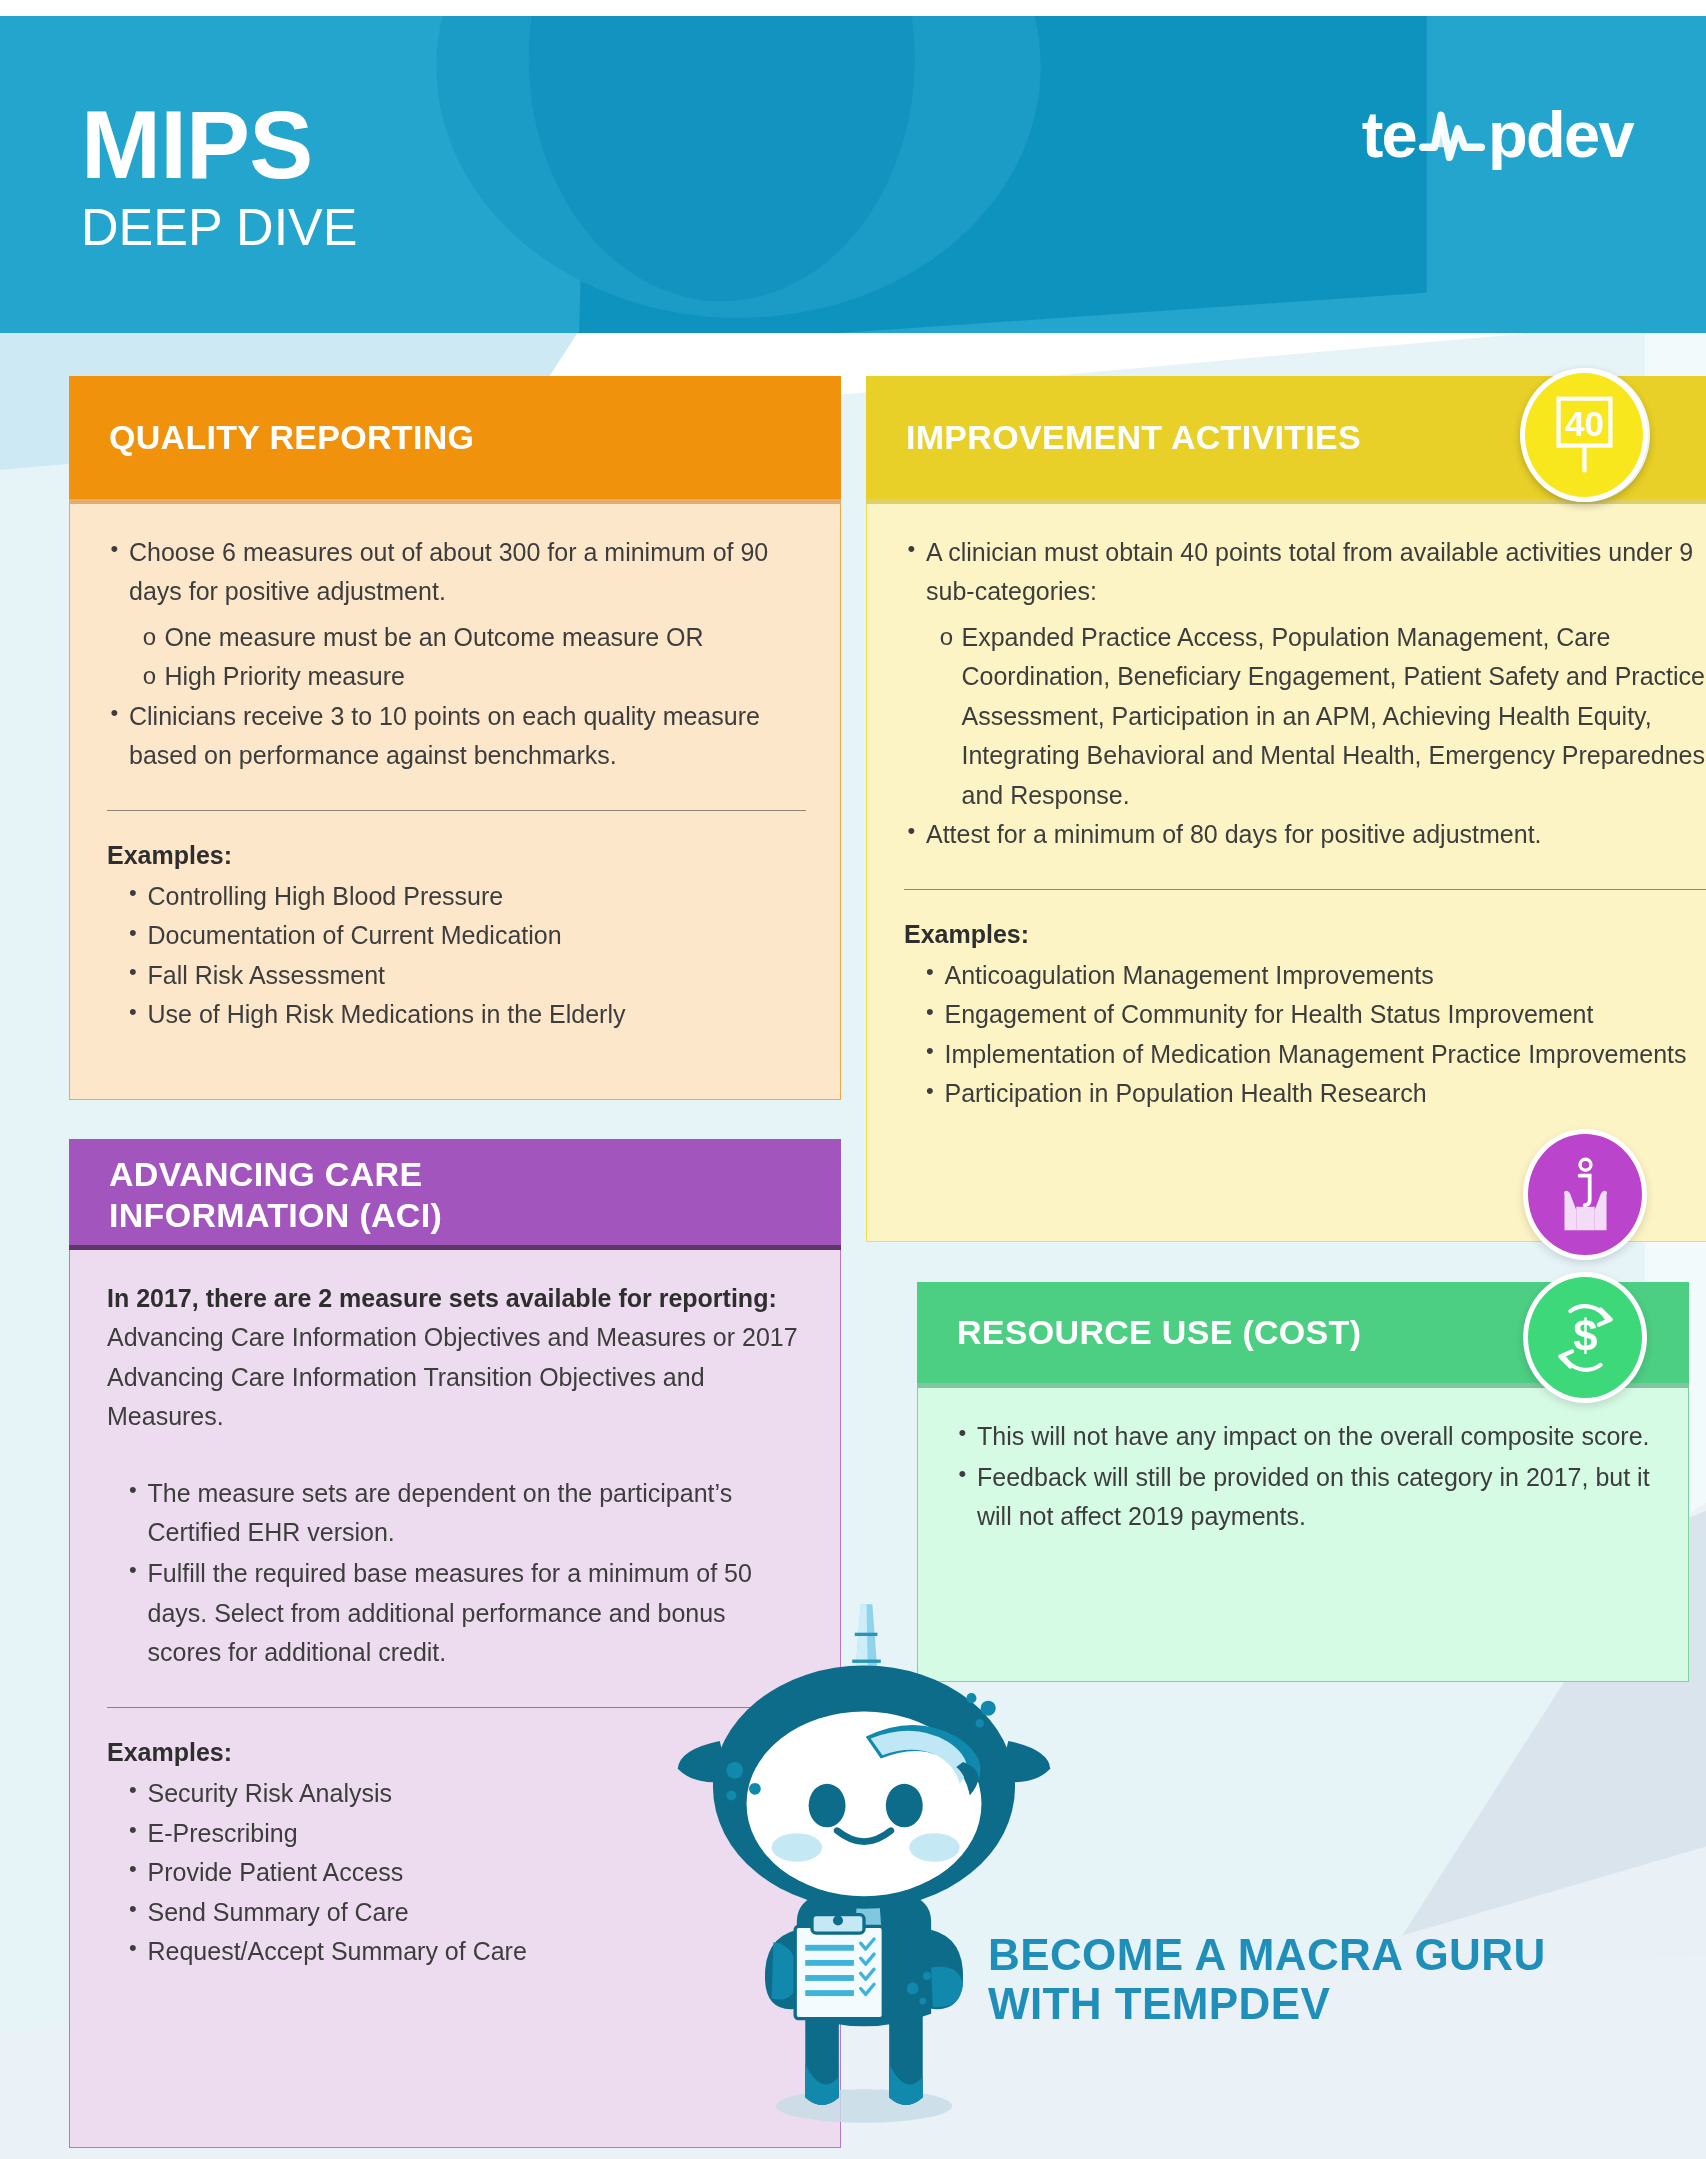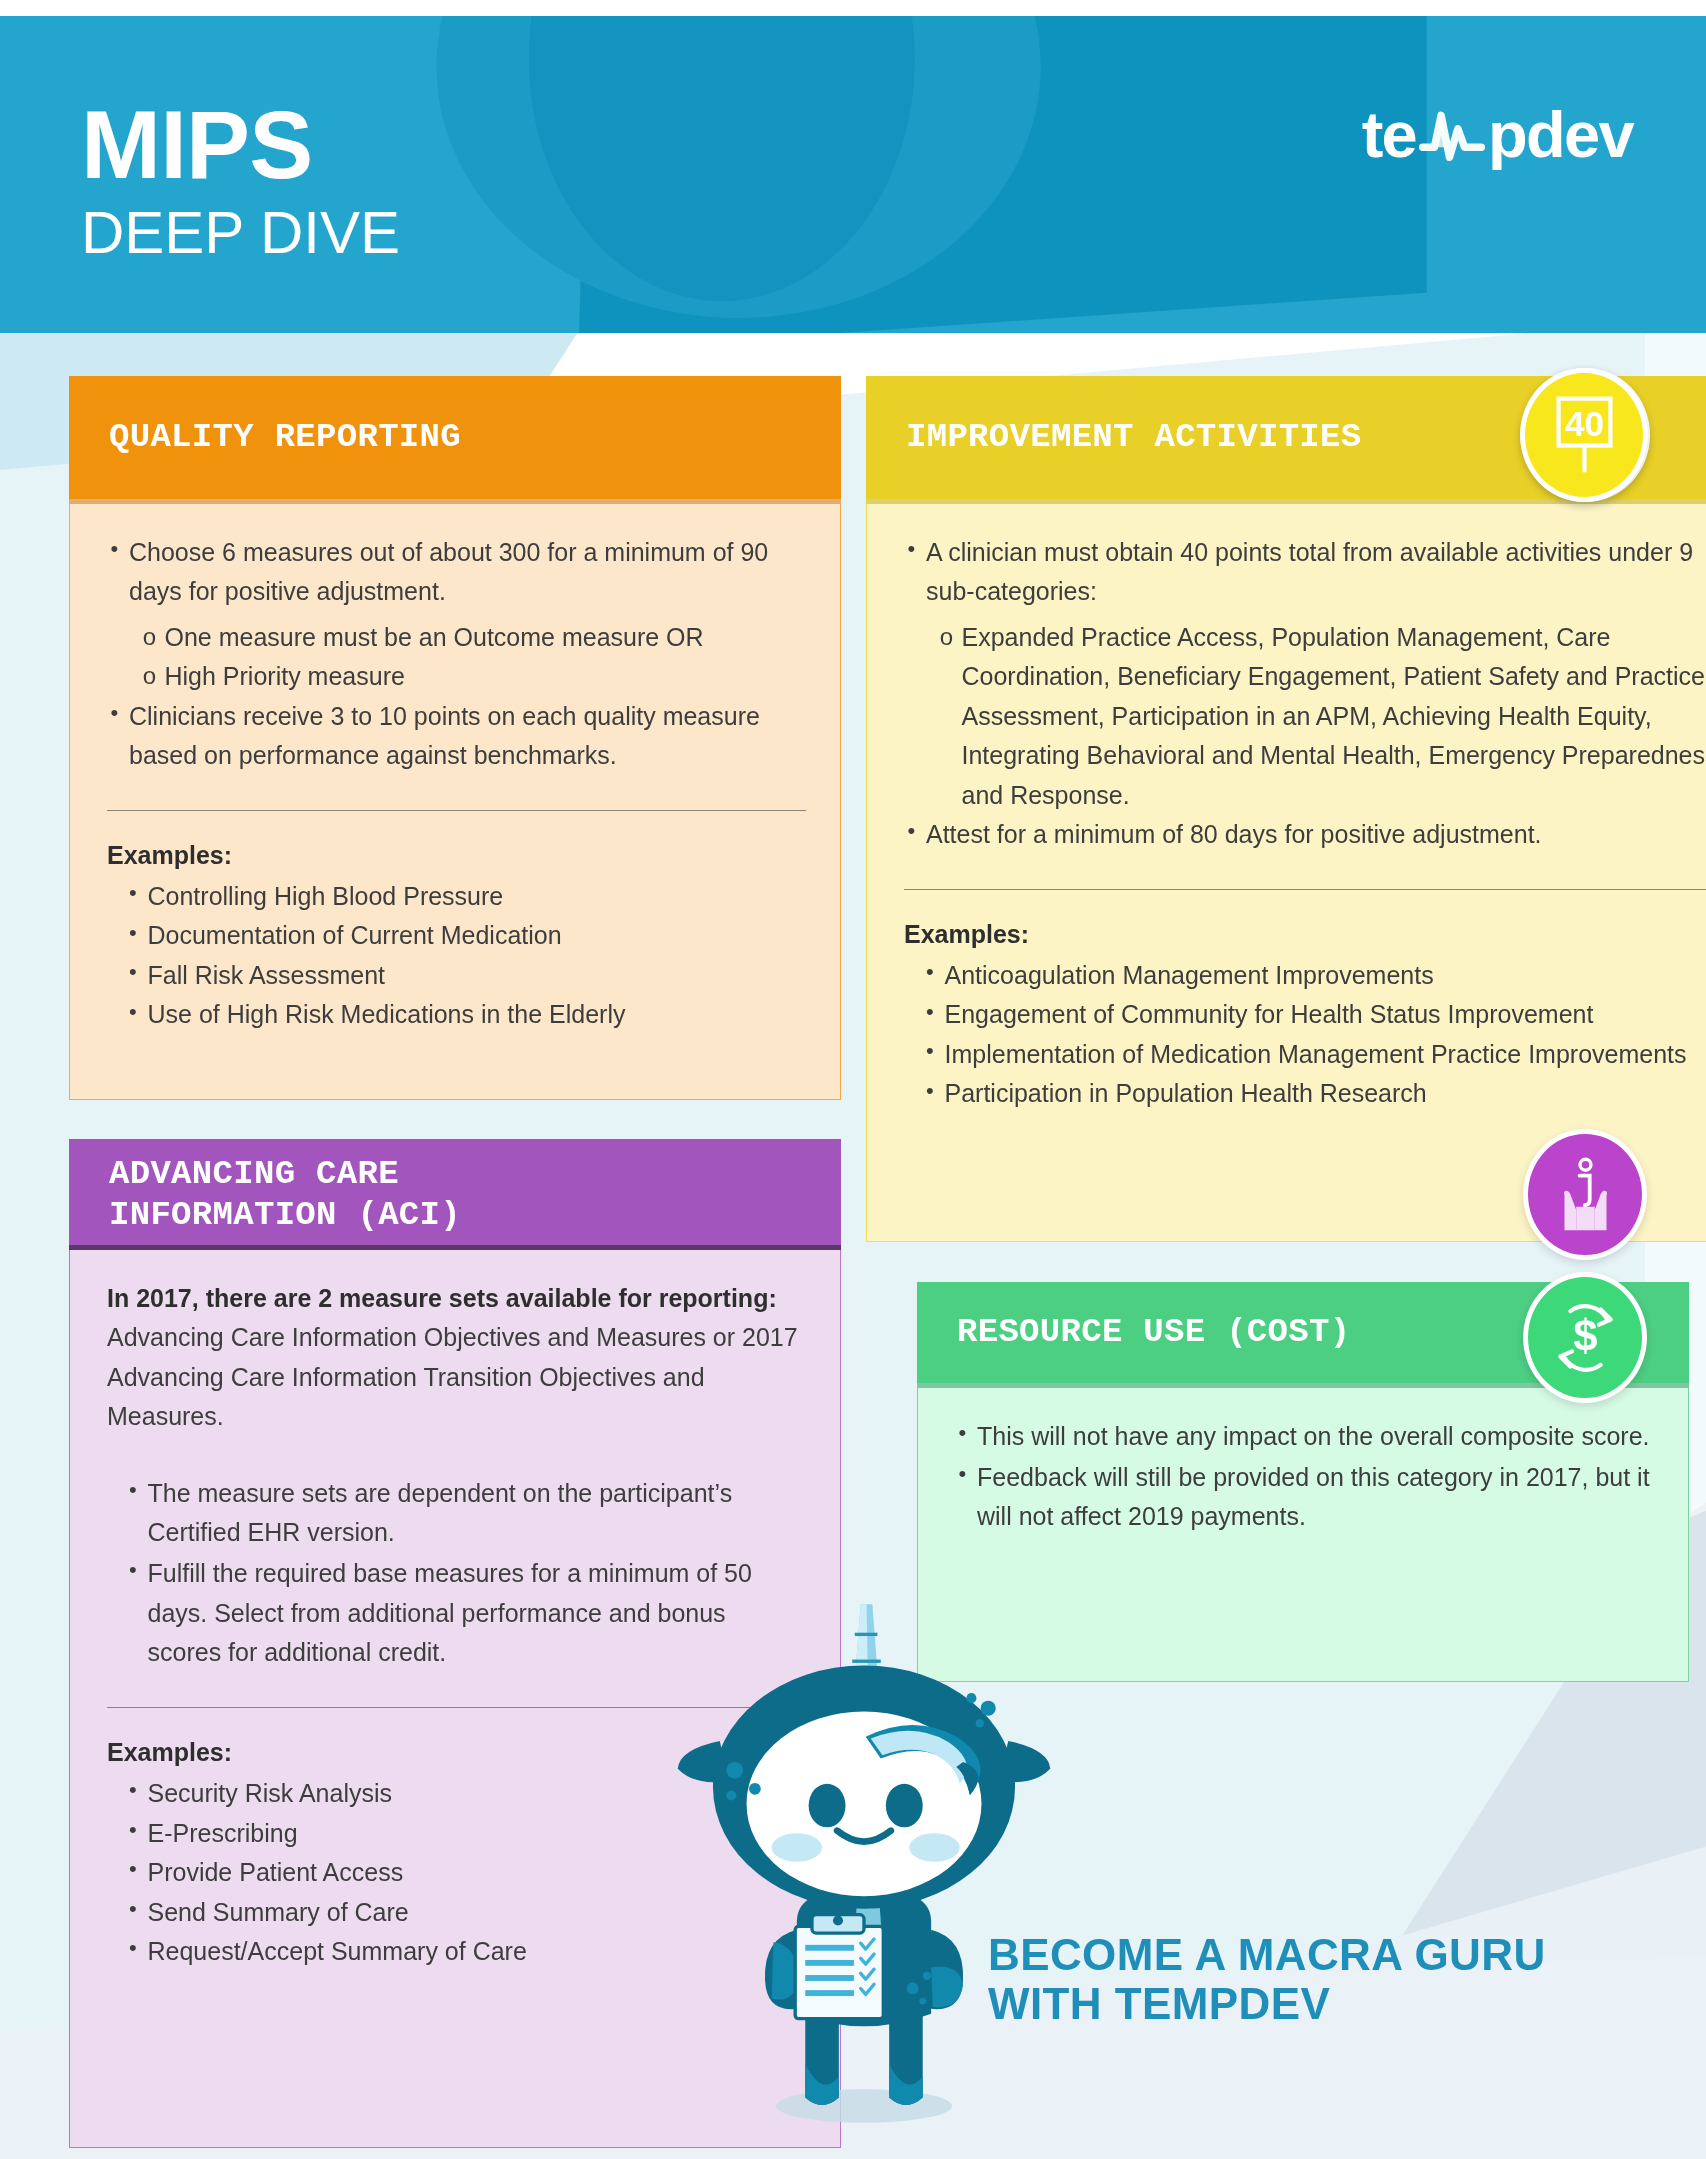--- a/index.html
+++ b/index.html
@@ -29,21 +29,21 @@
     position: absolute; left: 81px; top: 81px; z-index: 4;
   }
   .title-main {
     font-size: 96px;
     font-weight: bold;
     color: #ffffff;
     letter-spacing: -0.8px;
     line-height: 1.0;
   }
   .title-sub {
-    font-size: 60px;
+    font-size: 52px;
     font-weight: 300;
     color: #ffffff;
     line-height: 1.15;
     margin-top: 5px;
     letter-spacing: 0px;
   }
   .logo {
     position: absolute;
     right: 74px; top: 81px;
     z-index: 4;
@@ -70,21 +70,20 @@
     align-items: center;
     padding-left: 40px;
   }
   .card-title {
     font-size: 34px;
     font-weight: bold;
     color: #ffffff;
     letter-spacing: 0.3px;
     line-height: 1.18;
     z-index: 2;
-    font-family: Liberation Mono, monospace;
   }
   .card-body {
     position: relative;
     padding: 28.5px 34px 28.5px 37px;
   }
   .card-badge {
     position: absolute;
     z-index: 9;
     border-radius: 50%;
     display: flex;

